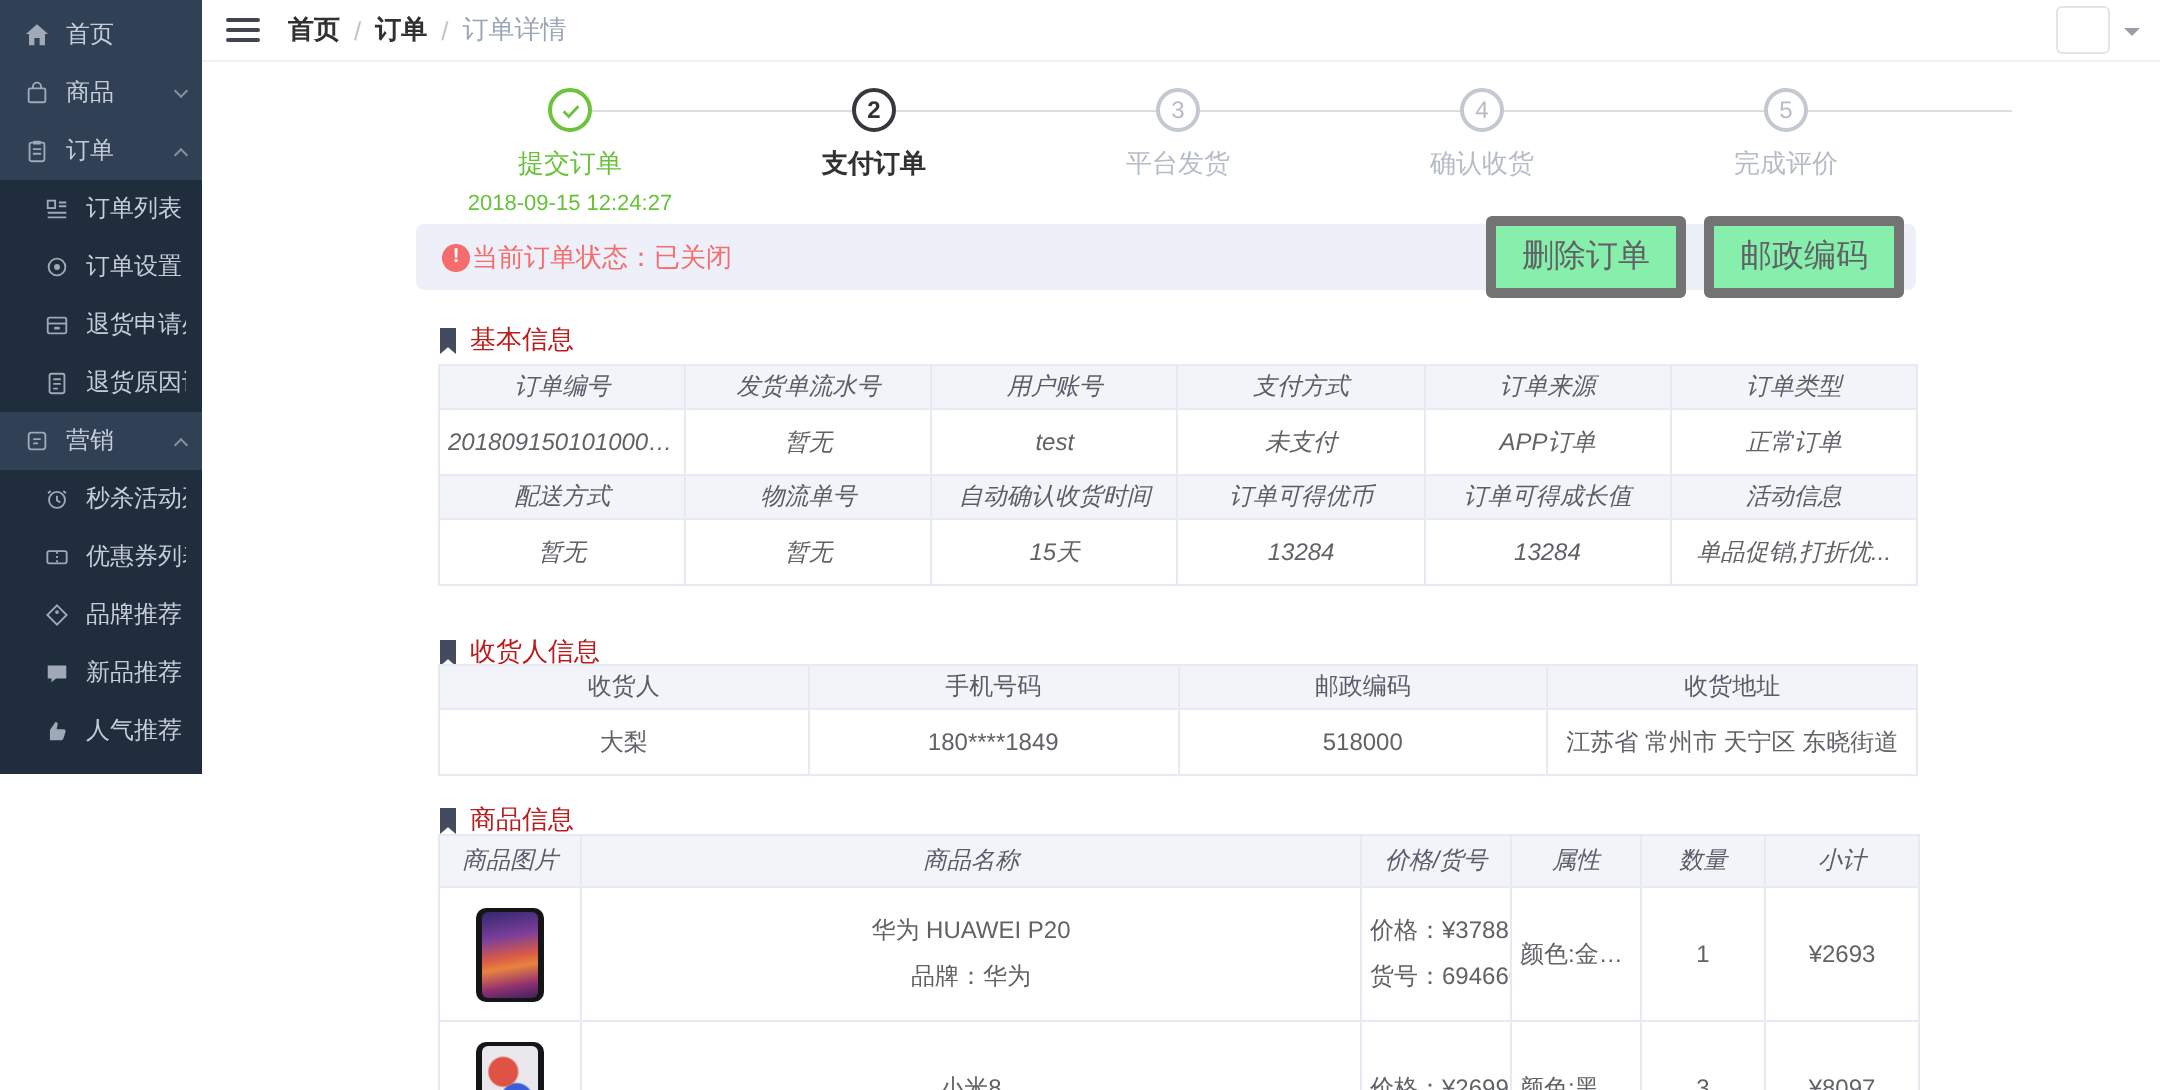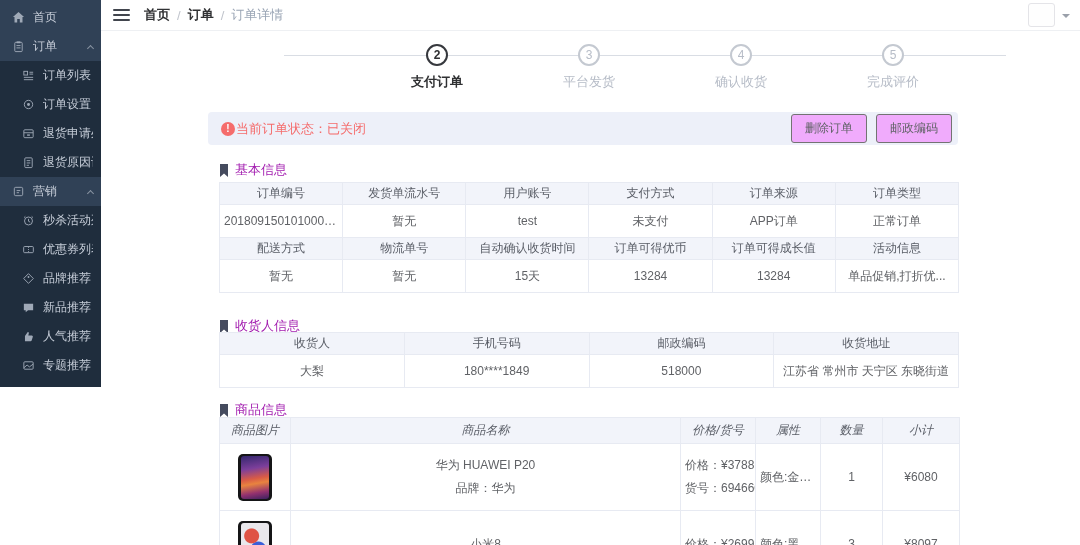--- a/index.html
+++ b/index.html
@@ -49,25 +49,25 @@
   .step.wait .slabel   { color:#b6bcc7; }
   .step .sdate { margin-top:5px; font-size:11px; color:#67c23a; }
   .check-icon svg { display:block; }
 
   
   .alert { position:absolute; left:107px; top:81px; width:750px; height:33px; background:#edf0f9;
            border-radius:4px; display:flex; align-items:center; padding:0 6px 0 13px; }
   .alert-icon { width:14px; height:14px; border-radius:50%; background:#f56c6c; color:#fff; font-size:10px;
                 font-weight:bold; display:flex; align-items:center; justify-content:center; flex-shrink:0; }
   .alert-text { margin-left:1px; font-size:13px; color:#f56c6c; flex:1; }
-  .btn { background:#f0abfc; border:1px solid #737373; border-radius:3px; color:#606266; font-size:12px;
+  .btn { background:#86efac; border:5px solid #737373; border-radius:3px; color:#606266; font-size:16px;
          padding:5px 13px; cursor:pointer; margin-left:9px; font-family:inherit; }
 
   
-  .sec-title { position:absolute; left:118px; display:flex; align-items:center; font-size:13px; color:#a21caf; }
+  .sec-title { position:absolute; left:118px; display:flex; align-items:center; font-size:13px; color:#b91c1c; }
   .sec-title .bm { margin-right:6px; display:flex; }
   table.info { position:absolute; left:118px; border-collapse:collapse; table-layout:fixed; background:#fff; }
   table.info td { border:1px solid #e7eaf2; font-size:12px; color:#606266; text-align:center;
                   overflow:hidden; white-space:nowrap; text-overflow:ellipsis; padding:0 4px; }
   table.info tr.hd td { background:#f2f4fa; color:#595d66; }
   tr.h22 td { height:22px; }
   tr.h33 td { height:33px; }
   tr.h26 td { height:26px;font-style:italic; }
   tr.h67 td { height:67px; }
   td .two-line { line-height:1.9; }
@@ -91,20 +91,30 @@
 
     <div class="menu-item">
       <span class="mi-icon">
         <svg width="13" height="13" viewBox="0 0 14 14">
             <path d="M7 1.2 13 6.4 11.3 6.4 11.3 12.5 8.4 12.5 8.4 8.6 5.6 8.6 5.6 12.5 2.7 12.5 2.7 6.4 1 6.4Z" fill="currentColor"></path>
           </svg>
       </span>
       <span class="mi-label">首页</span>
     </div>
 
+    <div class="menu-item">
+      <span class="mi-icon">
+        <svg width="13" height="13" viewBox="0 0 14 14">
+            <rect x="2.5" y="4.5" width="9" height="7.5" rx="1" fill="none" stroke="currentColor"></rect>
+            <path d="M4.8 4.5 V3.6 a2.2 2.2 0 0 1 4.4 0 V4.5" fill="none" stroke="currentColor"></path>
+          </svg>
+      </span>
+      <span class="mi-label">商品</span>
+      <span class="chev down"></span>
+    </div>
 
     <div class="menu-item">
       <span class="mi-icon">
         <svg width="13" height="13" viewBox="0 0 14 14">
             <rect x="3" y="2.5" width="8" height="10" rx="1" fill="none" stroke="currentColor"></rect>
             <rect x="5" y="1.5" width="4" height="2" fill="currentColor"></rect>
             <path d="M4.8 6h4.4M4.8 8.5h4.4" stroke="currentColor"></path>
           </svg>
       </span>
       <span class="mi-label">订单</span>
@@ -262,20 +272,31 @@
       <div class="user-area">
         <div class="avatar-box"></div>
         <div class="caret-down"></div>
       </div>
     </div>
 
     <div class="content">
 
       <div class="steps-line"></div>
 
+      <div class="step done" style="left:114px;">
+        <div class="circle">
+          <span class="check-icon">
+            <svg width="11" height="11" viewBox="0 0 12 12">
+                <path d="M2 6.2 4.8 9 10 3.4" fill="none" stroke="#6bc33e" stroke-width="1.6"></path>
+              </svg>
+          </span>
+        </div>
+        <div class="slabel">提交订单</div>
+        <div class="sdate">2018-09-15 12:24:27</div>
+      </div>
 
       <div class="step active" style="left:266px;">
         <div class="circle">
             <span>2</span>
           </div>
         <div class="slabel">支付订单</div>
       </div>
 
       <div class="step wait" style="left:418px;">
         <div class="circle">
@@ -306,21 +327,21 @@
       </div>
 
       <div class="sec-title" style="top:130px;">
         <span class="bm">
           <svg width="10" height="13" viewBox="0 0 10 13">
               <path d="M1 0h8v13L5 9.6 1 13Z" fill="#454b5e"></path>
             </svg>
         </span>
         <span>基本信息</span>
       </div>
-      <table class="info" style="top:151px; width:740px;">
+      <table class="info" style="top:151px; width:740px;font-style:italic;">
         <tbody>
             <tr class="hd h22">
           <td>订单编号</td>
           <td>发货单流水号</td>
           <td>用户账号</td>
           <td>支付方式</td>
           <td>订单来源</td>
           <td>订单类型</td>
         </tr>
         <tr class="h33">
@@ -414,21 +435,21 @@
             </div>
           </td>
           <td>
             <div class="two-line">
               <div>价格：¥3788</div>
               <div>货号：6946605</div>
             </div>
           </td>
           <td class="wrapcell">颜色:金色;容量:16G;</td>
           <td>1</td>
-          <td>¥6080</td>
+          <td>¥2693</td>
         </tr>
         <tr class="h67">
           <td>
             <div class="phone">
                   <div class="screen screen-mi8"></div>
                 </div>
           </td>
           <td>
             <div>小米8</div>
           </td>

